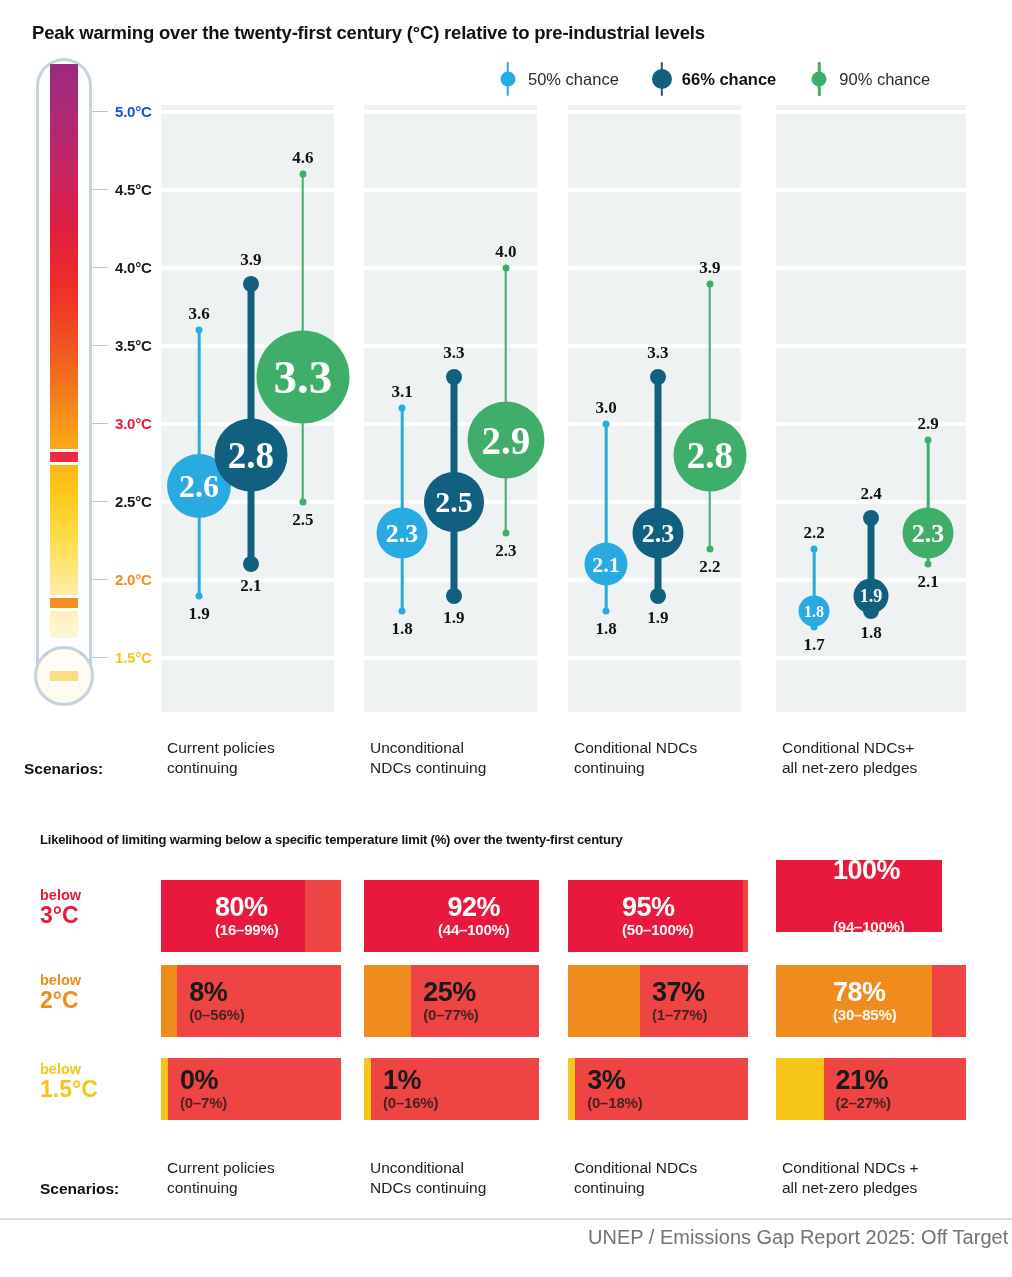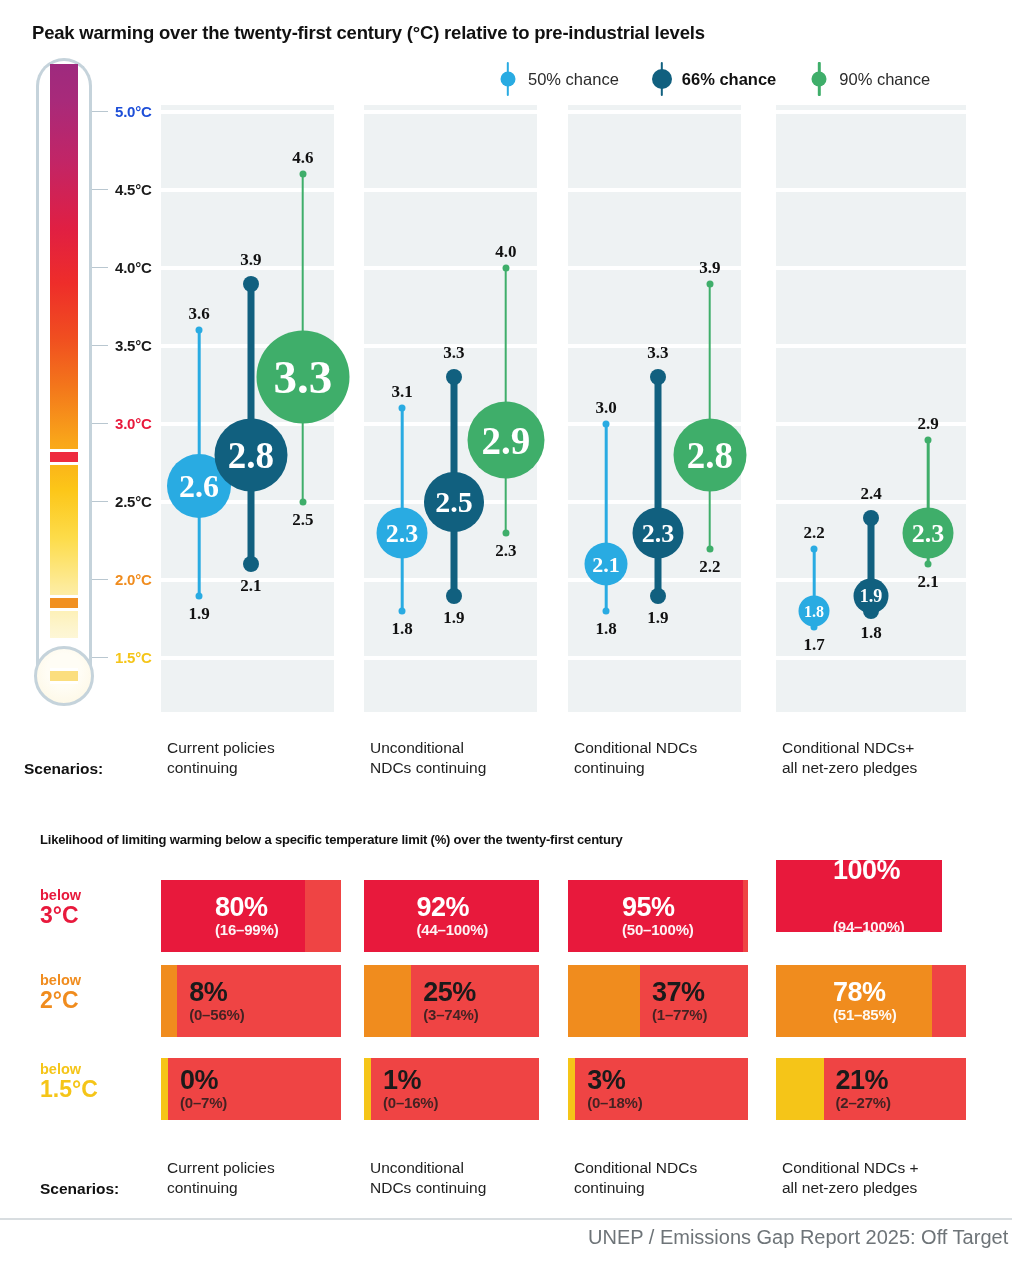--- a/index.html
+++ b/index.html
@@ -397,21 +397,21 @@
       </div>
       <div class="bar-track" style="left: 161px; top: 880px; width: 180px; height: 72px;">
         <div class="bar-fill" style="width: 144px; background: rgb(232, 25, 60);"></div>
         <div class="bar-text" style="color: rgb(255, 255, 255); left: 54px; width: 118px;">
           <div class="bar-main">80%</div>
           <div class="bar-range" style="opacity: 0.95;">(16–99%)</div>
         </div>
       </div>
       <div class="bar-track" style="left: 364px; top: 880px; width: 175px; height: 72px;">
         <div class="bar-fill" style="width: 175px; background: rgb(232, 25, 60);"></div>
-        <div class="bar-text" style="color: rgb(255, 255, 255); left: 52.5px; width: 114.5px;">
+        <div class="bar-text" style="color: rgb(255, 255, 255); left: 52.5px; width: 114.5px; align-items: center;">
           <div class="bar-main">92%</div>
           <div class="bar-range" style="opacity: 0.95;">(44–100%)</div>
         </div>
       </div>
       <div class="bar-track" style="left: 568px; top: 880px; width: 180px; height: 72px;">
         <div class="bar-fill" style="width: 174.6px; background: rgb(232, 25, 60);"></div>
         <div class="bar-text" style="color: rgb(255, 255, 255); left: 54px; width: 118px;">
           <div class="bar-main">95%</div>
           <div class="bar-range" style="opacity: 0.95;">(50–100%)</div>
         </div>
@@ -431,35 +431,35 @@
         <div class="bar-fill" style="width: 16.2px; background: rgb(240, 140, 30);"></div>
         <div class="bar-text" style="color: rgb(26, 26, 26); left: 28.2px; width: 143.8px;">
           <div class="bar-main">8%</div>
           <div class="bar-range" style="opacity: 0.8;">(0–56%)</div>
         </div>
       </div>
       <div class="bar-track" style="left: 364px; top: 965px; width: 175px; height: 72px;">
         <div class="bar-fill" style="width: 47.25px; background: rgb(240, 140, 30);"></div>
         <div class="bar-text" style="color: rgb(26, 26, 26); left: 59.25px; width: 107.75px;">
           <div class="bar-main">25%</div>
-          <div class="bar-range" style="opacity: 0.8;">(3–74%)</div>
+          <div class="bar-range" style="opacity: 0.8;">(0–77%)</div>
         </div>
       </div>
       <div class="bar-track" style="left: 568px; top: 965px; width: 180px; height: 72px;">
         <div class="bar-fill" style="width: 72px; background: rgb(240, 140, 30);"></div>
         <div class="bar-text" style="color: rgb(26, 26, 26); left: 84px; width: 88px;">
           <div class="bar-main">37%</div>
           <div class="bar-range" style="opacity: 0.8;">(1–77%)</div>
         </div>
       </div>
       <div class="bar-track" style="left: 776px; top: 965px; width: 190px; height: 72px;">
         <div class="bar-fill" style="width: 155.8px; background: rgb(240, 140, 30);"></div>
         <div class="bar-text" style="color: rgb(255, 255, 255); left: 57px; width: 125px;">
           <div class="bar-main">78%</div>
-          <div class="bar-range" style="opacity: 0.95;">(51–85%)</div>
+          <div class="bar-range" style="opacity: 0.95;">(30–85%)</div>
         </div>
       </div>
       <div class="row-label" style="left: 40px; width: 105px; top: 1062px; color: rgb(245, 197, 24);">
         <span class="below">below</span>
         <span class="temp">1.5°C</span>
       </div>
       <div class="bar-track" style="left: 161px; top: 1058px; width: 180px; height: 62px;">
         <div class="bar-fill" style="width: 7px; background: rgb(245, 197, 24);"></div>
         <div class="bar-text" style="color: rgb(26, 26, 26); left: 19px; width: 153px;">
           <div class="bar-main">0%</div>

